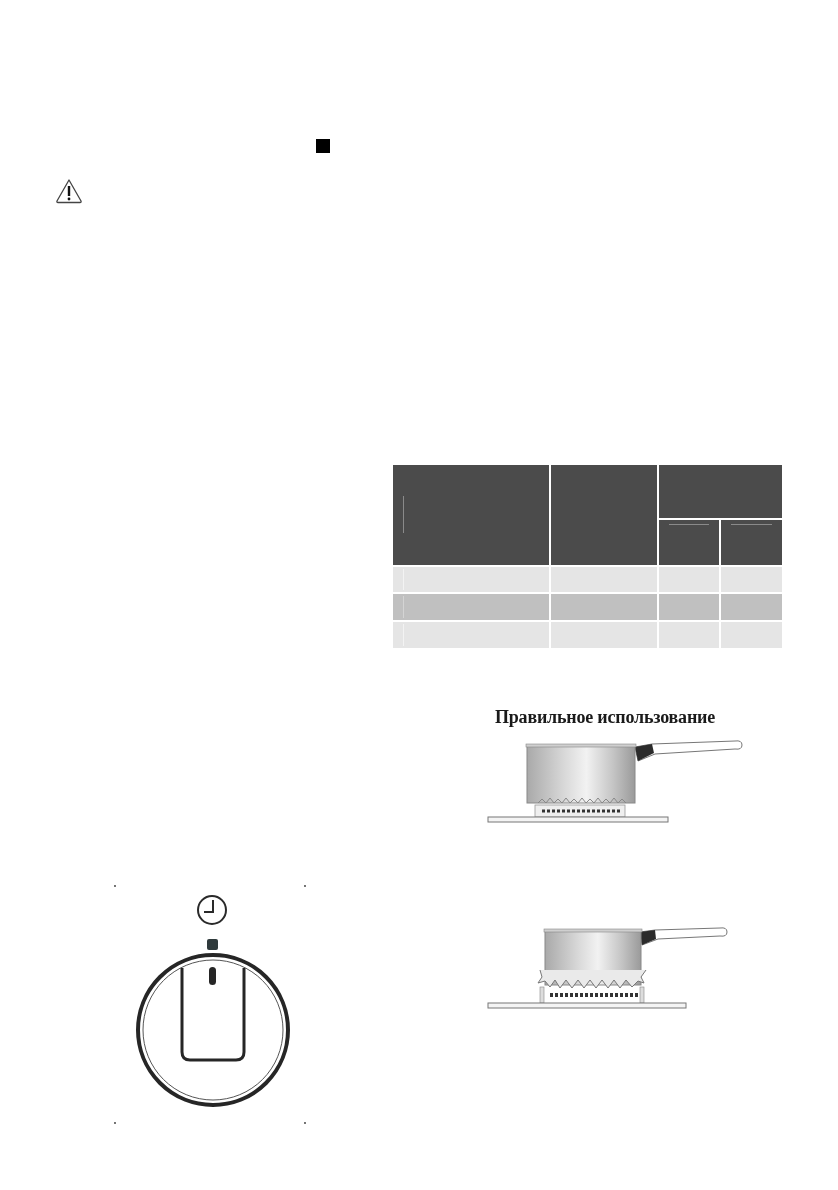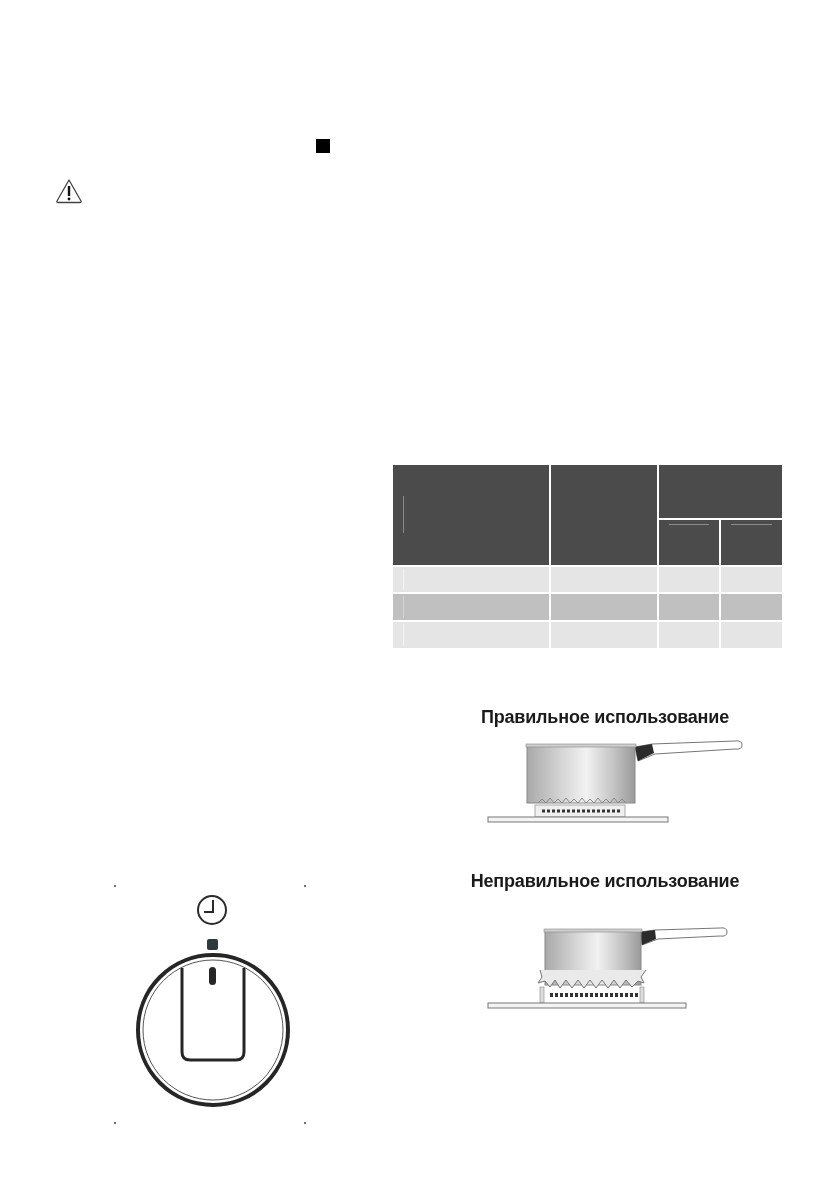--- a/index.html
+++ b/index.html
@@ -13,21 +13,21 @@
     
     .tbl { left: 393px; top: 465px; width: 389px; height: 183px; }
     .cell { position: absolute; box-sizing: border-box; }
     .hdr { background: #4b4b4b; }
     .row-light { background: #e5e5e5; }
     .row-dark { background: #c0c0c0; }
     .subrule { position: absolute; height: 1px; background: #8a8a8a; }
     .vtick { position: absolute; width: 1px; background: #8a8a8a; }
 
     
-    .caption { font-family: Liberation Sans, sans-serif; font-weight: bold; color: #1a1a1a;
+    .caption { font-family: Liberation Serif, serif; font-weight: bold; color: #1a1a1a;
                font-size: 18px; text-align: center; white-space: nowrap; letter-spacing: -0.2px; }
     .cap1 { left: 440px; top: 707px; width: 330px; }
     .cap2 { left: 440px; top: 869px; width: 330px; line-height: 24px; }
     .pan-svg { position: absolute; }
 
     .knob-svg { left: 110px; top: 880px; width: 210px; height: 250px; }
   </style>
 </head>
 <body>
 
@@ -94,21 +94,20 @@
   <rect x="46" y="9" width="110" height="3" fill="#cfcfcf" stroke="#888" stroke-width="0.6"></rect>
 
   <path d="M58 68 L62 64 L66 68 L70 63 L74 68 L78 64 L82 68 L86 63 L90 68 L94 64 L98 68 L102 63 L106 68 L110 64 L114 68 L118 63 L122 68 L126 64 L130 68 L134 63 L138 68 L142 64 L146 68" fill="none" stroke="#888" stroke-width="1"></path>
   <rect x="55" y="70" width="90" height="12" fill="#efefef" stroke="#999" stroke-width="0.8"></rect>
   <path d="M62 76 L140 76" stroke="#333" stroke-width="3" stroke-dasharray="3 2"></path>
 
   <rect x="8" y="82" width="180" height="5" fill="#f4f4f4" stroke="#777" stroke-width="1"></rect>
 </svg>
 
 <div class="abs caption cap2">
-  <div>Неправильное использование</div>
 </div>
 <svg class="pan-svg" style="left:480px;top:925px;" width="270" height="90" viewBox="0 0 270 90">
   <defs>
     <linearGradient id="potg2" x1="0" x2="1" y1="0" y2="0">
       <stop offset="0" stop-color="#a9a9a9"></stop>
       <stop offset="0.35" stop-color="#d9d9d9"></stop>
       <stop offset="0.55" stop-color="#f2f2f2"></stop>
       <stop offset="0.8" stop-color="#c4c4c4"></stop>
       <stop offset="1" stop-color="#9a9a9a"></stop>
     </linearGradient>

